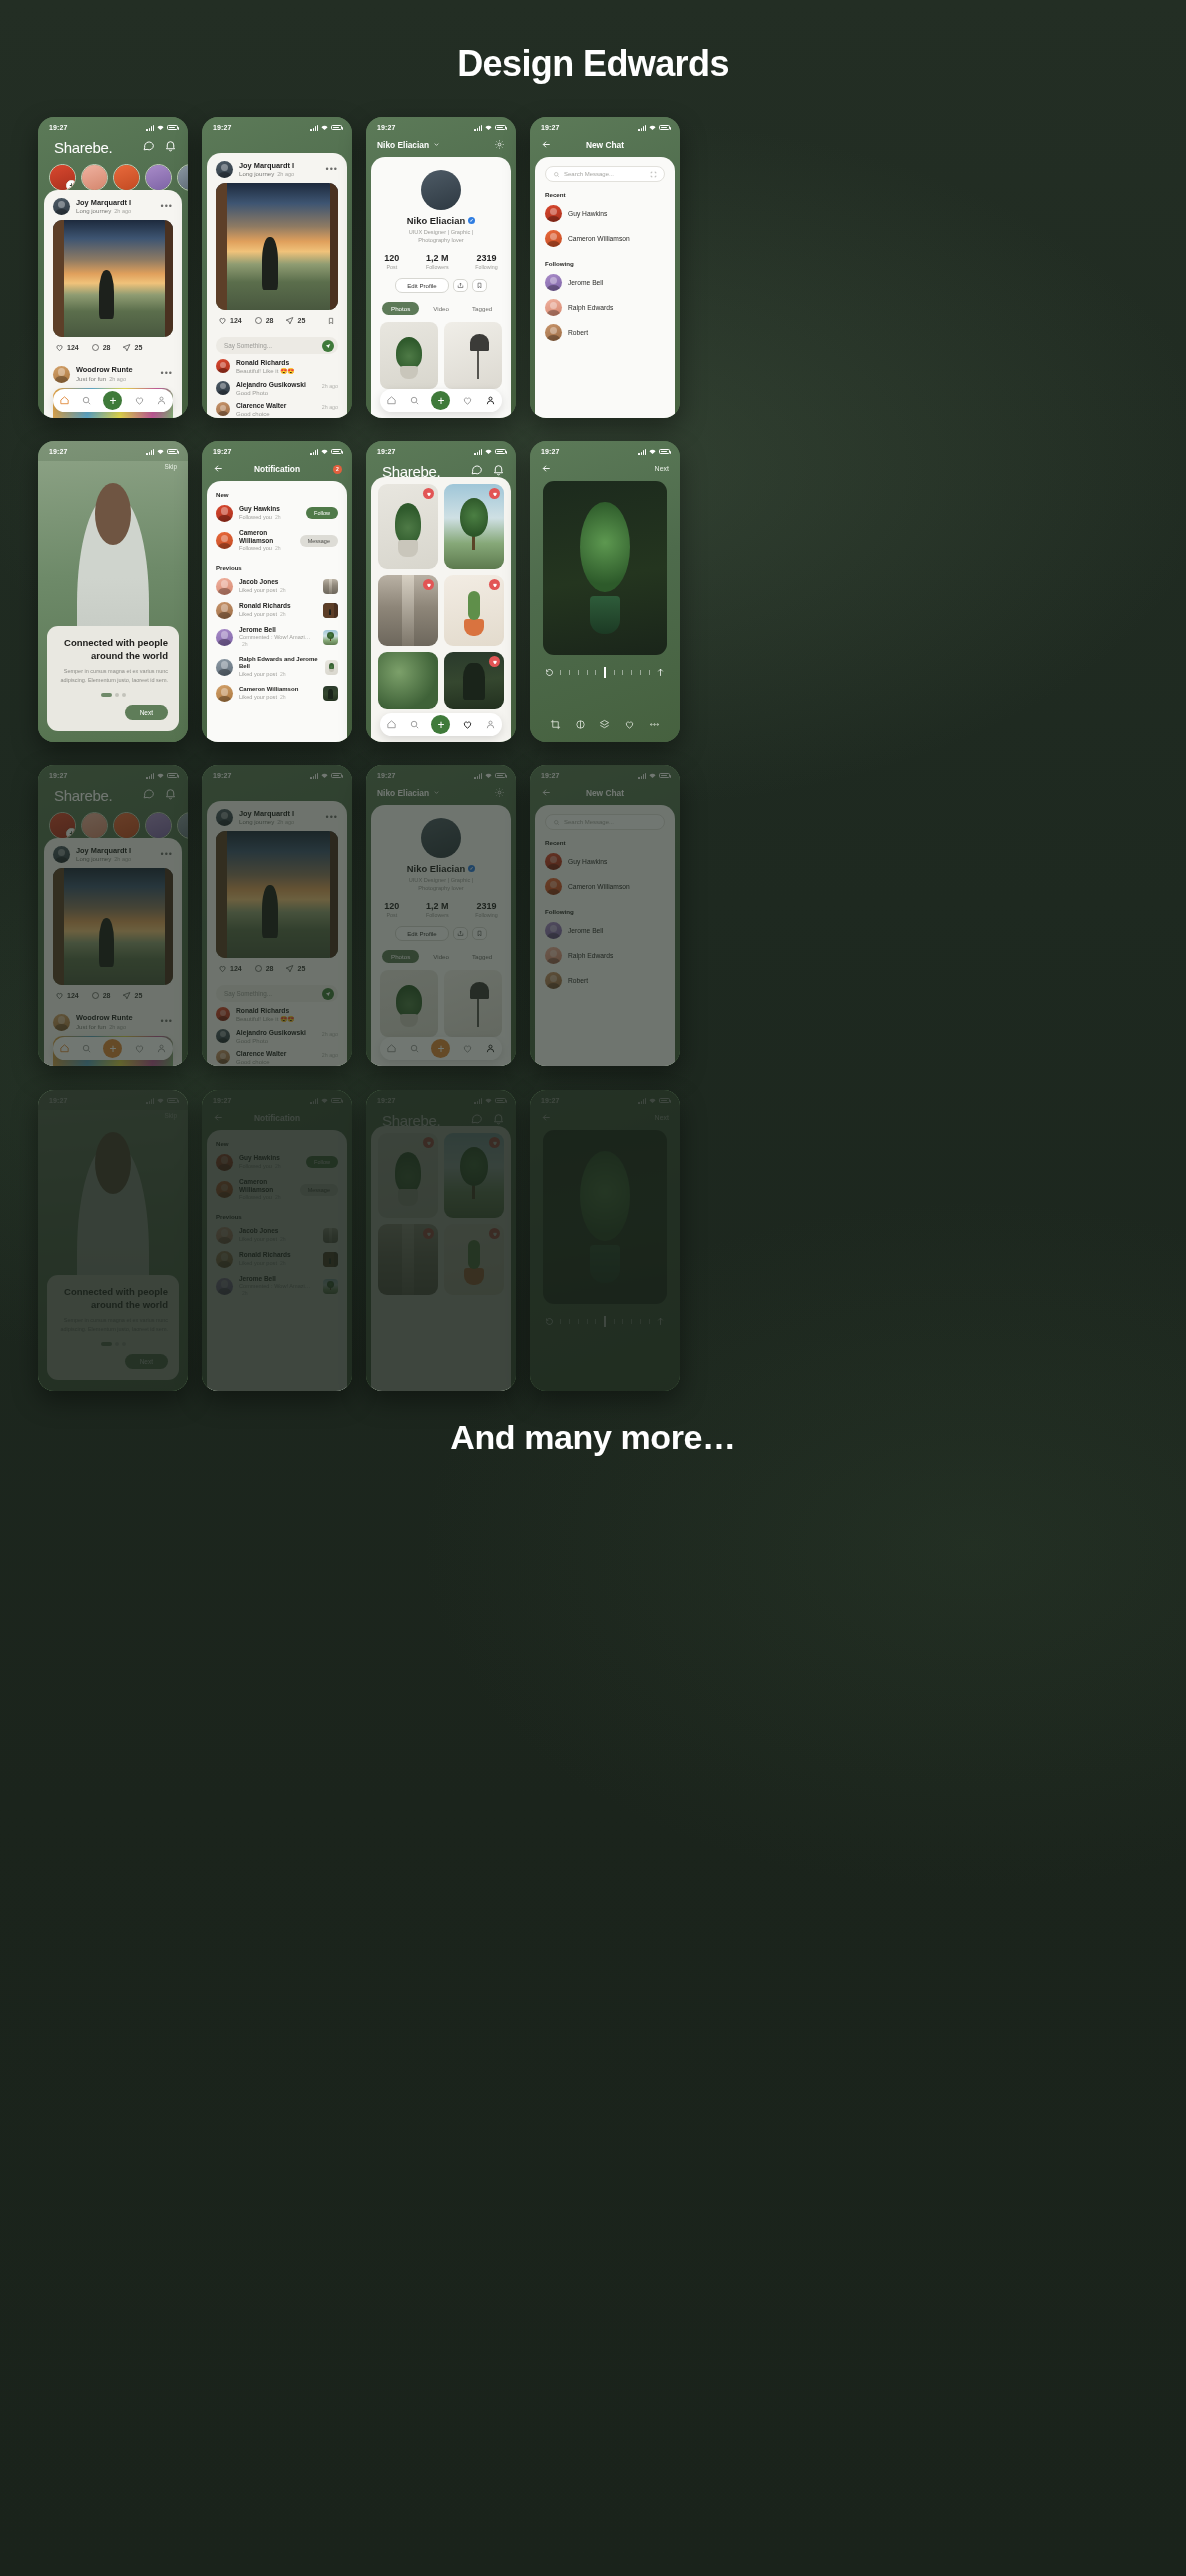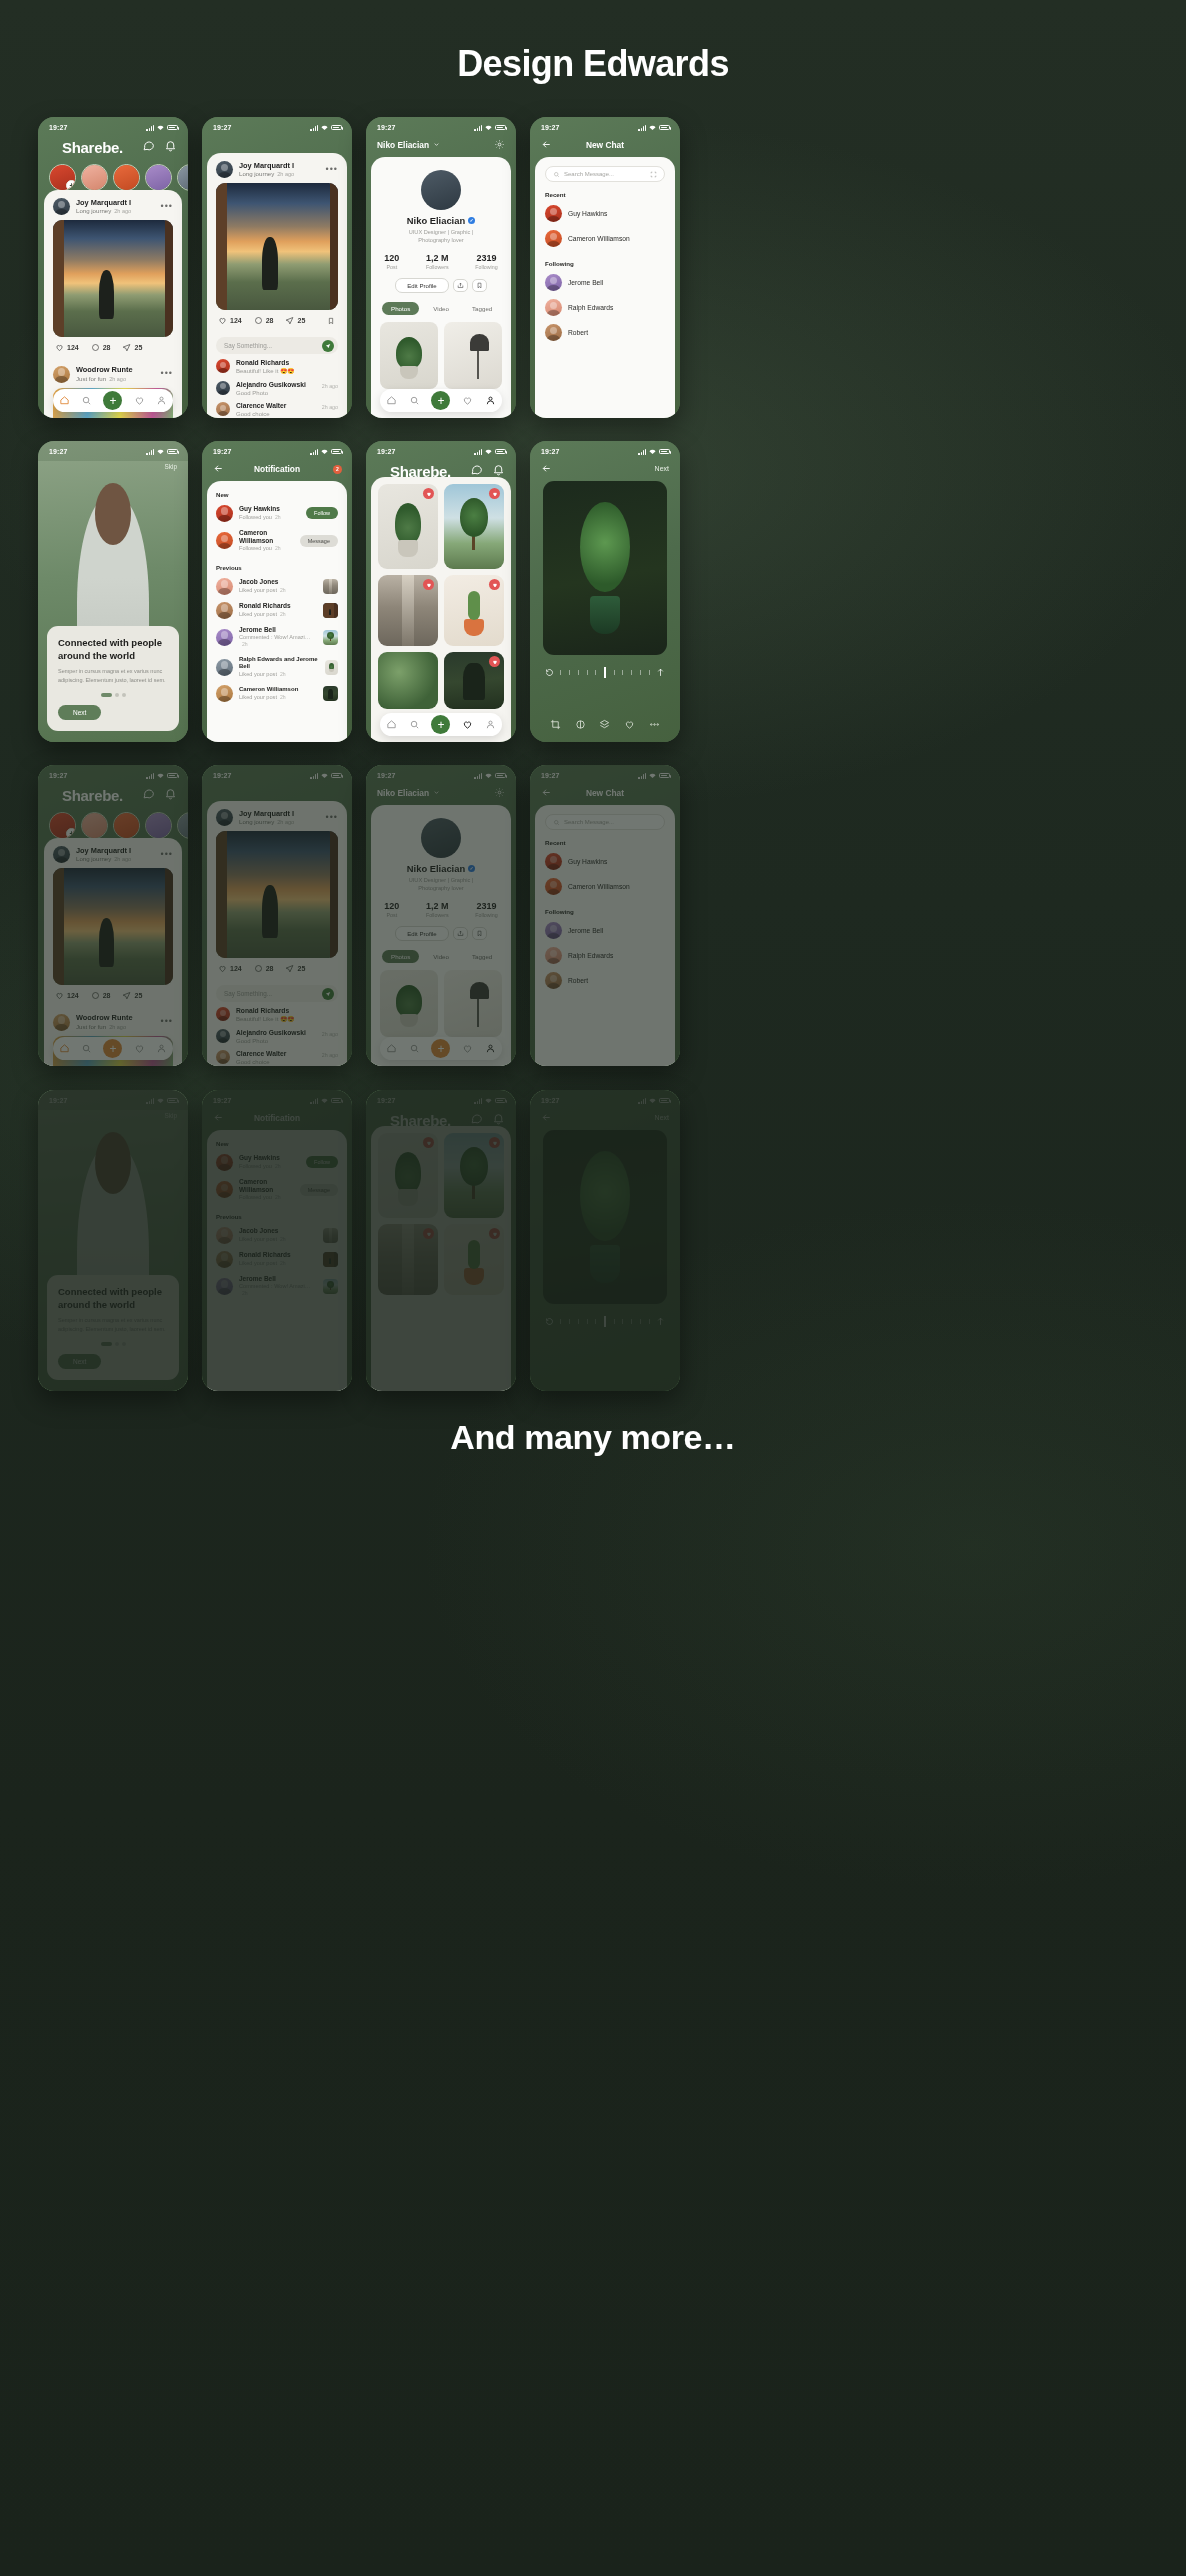--- a/index.html
+++ b/index.html
@@ -61,21 +61,21 @@
   .bars{ display:flex; gap:0.8px; align-items:flex-end; height:6px; }
   .bars i{ display:block; width:1.3px; background:#fff; border-radius:0.5px; }
   .bars i:nth-child(1){height:2px}.bars i:nth-child(2){height:3px}
   .bars i:nth-child(3){height:4.4px}.bars i:nth-child(4){height:6px}
   .wifi{ width:7px; height:6px; }
   .batt{ width:11px; height:5.4px; border:1px solid #fff; border-radius:1.5px; position:relative; }
   .batt::after{content:"";position:absolute;left:1px;top:1px;bottom:1px;right:2px;background:#fff;border-radius:0.5px;}
   .batt::before{content:"";position:absolute;right:-2px;top:1.5px;width:1px;height:2.5px;background:#fff;border-radius:0 1px 1px 0;}
 
   
-  .brand{ color:#fff; font-size:15px; font-weight:bold; padding:8px 0 0 24px; letter-spacing:-0.3px;}
+  .brand{ color:#fff; font-size:15px; font-weight:normal; padding:8px 0 0 16px; letter-spacing:-0.3px;}
   .topicons{ position:absolute; top:22px; right:11px; display:flex; gap:9px; }
   .cicon{ width:13px; height:13px; }
   .stories{ display:flex; gap:5px; padding:8px 0 0 11px; }
   .story{ width:27px; height:27px; border-radius:50%; position:relative; flex:0 0 auto;
           border:1.5px solid #c9d8c2; overflow:hidden; }
   .story > span{ position:absolute; inset:0; display:block; }
   .story.add::after{
     content:"+"; position:absolute; right:-2px; bottom:-1px;
     width:9px; height:9px; border-radius:50%; background:#fff; color:#2c3d2b;
     font-size:7px; line-height:9px; text-align:center; font-weight:bold;
@@ -165,21 +165,21 @@
   .nc-row{ display:flex; align-items:center; gap:6px; padding:4px 0; }
   .nc-row .n{ font-size:6.7px; color:#2b2b29; font-weight:500;}
 
   
   .ob{ position:relative; height:100%; background:linear-gradient(170deg,#7d9377,#5d7a58 60%,#4d6a49);}
   .ob-skip{ position:absolute; top:22px; right:11px; color:#e7eee4; font-size:6.4px; z-index:5;}
   .ob-person{ position:absolute; left:0; right:0; top:20px; bottom:0; }
   .ob-card{
     position:absolute; left:9px; right:9px; bottom:11px; z-index:6;
     background:#e9e8e1; border-radius:11px; padding:11px 11px 11px;
-    text-align:left;
+    text-align:right;
   }
   .ob-h{ font-size:9.5px; font-weight:bold; color:#20201e; line-height:1.35; }
   .ob-p{ font-size:5.5px; color:#8b8b86; line-height:1.6; margin-top:5px; }
   .ob-dots{ display:flex; gap:3px; justify-content:center; margin-top:8px; }
   .ob-dots i{ width:4px; height:4px; border-radius:2px; background:#c3c3bb; display:block;}
   .ob-dots i.w{ width:11px; background:#6f8a69; }
   .ob-next{ margin:8px auto 0; display:inline-block; background:#5f7d59; color:#fff;
             font-size:6.5px; border-radius:9px; padding:4px 15px; }
 
   

